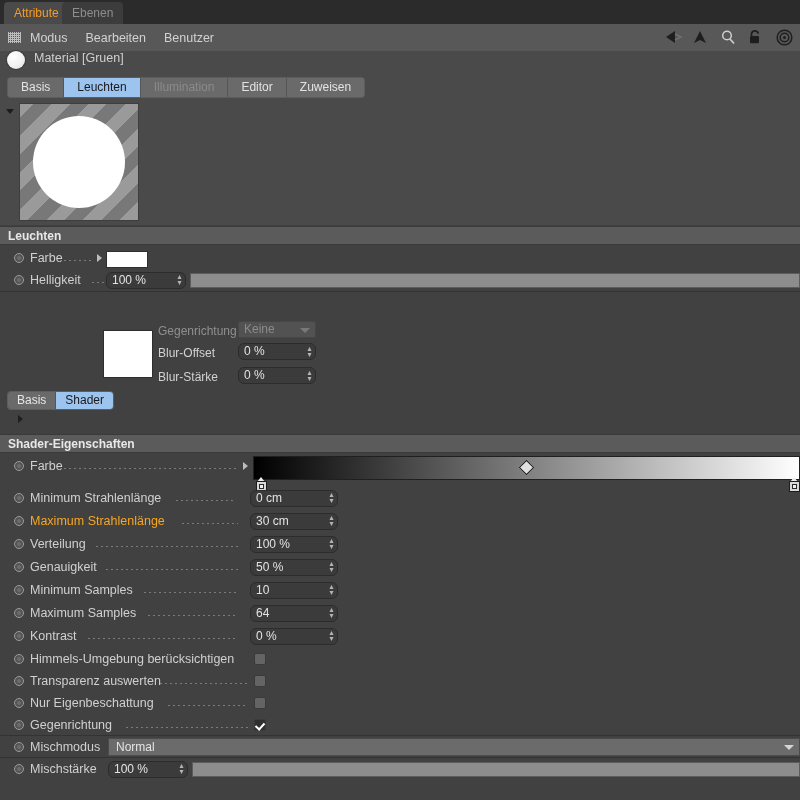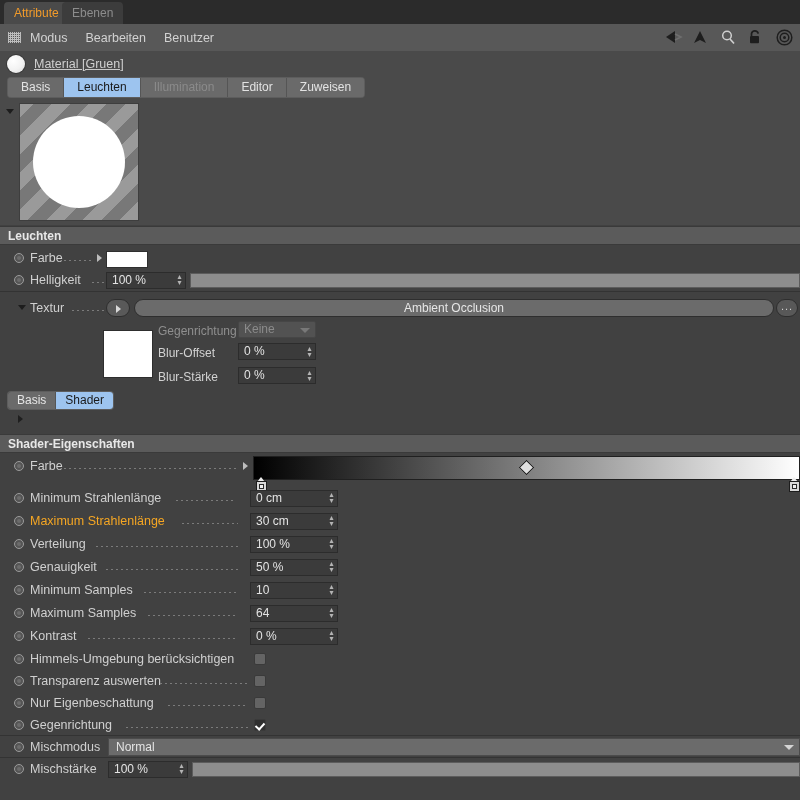--- a/index.html
+++ b/index.html
@@ -42,21 +42,21 @@
     background-size:2px 2px;
     opacity:.9;
   }
   .menuitem{color:#d2d2d2;font-size:12.5px;margin-right:18px;white-space:nowrap;}
   .menuicons{position:absolute;right:6px;top:0;height:27px;display:flex;align-items:center;gap:10px;}
   .mi{width:18px;height:18px;position:relative;}
 
   
   .matheader{
     position:absolute;left:0;top:51px;width:800px;height:26px;
-    background:#4a4a4a;display:flex;align-items:center;text-decoration:underline;
+    background:#4a4a4a;display:flex;
   }
   .matball{
     width:18px;height:18px;border-radius:50%;
     background:radial-gradient(circle at 35% 32%,#ffffff 0%,#f2f2f2 55%,#d8d8d8 100%);
     margin-left:7px;margin-right:9px;box-shadow:0 0 0 1px #3a3a3a;
   }
   .mattitle{color:#cfcfcf;font-size:12.5px;}
 
   
   .maintabs{
@@ -122,21 +122,21 @@
 
   .swatch{position:absolute;border:1px solid #2f2f2f;background:#fff;}
   .arrowR{
     position:absolute;width:0;height:0;
     border-top:4px solid transparent;border-bottom:4px solid transparent;
     border-left:5px solid #bdbdbd;
   }
 
   .numfield{
     position:absolute;height:17px;background:#3b3b3b;
-    border:1px solid #2c2c2c;border-radius:0;box-sizing:border-box;
+    border:1px solid #2c2c2c;border-radius:6px;box-sizing:border-box;
     color:#e3e3e3;font-size:12px;line-height:15px;padding-left:5px;
   }
   .spin{
     position:absolute;right:4px;top:2px;width:7px;height:13px;
     color:#b4b4b4;font-size:8px;line-height:6px;text-align:center;
   }
   .spin b{display:block;font-weight:normal;}
   .slider{
     position:absolute;height:15px;background:#8d8d8d;border:1px solid #5c5c5c;
     box-sizing:border-box;
@@ -321,30 +321,20 @@
     <div class="numfield" style="left:106px;top:2px;width:80px;">100 %</div>
     <div class="spin" style="left:176px;top:4px;">
         <b>▴</b>
         <b>▾</b>
       </div>
     <div class="slider" style="left:190px;top:3px;width:610px;"></div>
   </div>
 
   <div class="divider" style="top:291px;"></div>
 
-  <div class="row" style="top:298px;">
-    <div class="discl" style="left:18px;top:7px;"></div>
-    <div class="lbl" style="left:30px;">Textur</div>
-    <div class="dots" style="left:72px;width:32px;"></div>
-    <div class="texbtn" style="left:106px;top:1px;">
-      <div class="tri"></div>
-    </div>
-    <div class="texfield" style="left:134px;top:1px;width:640px;">Ambient Occlusion</div>
-    <div class="dotsbtn" style="left:776px;top:1px;">...</div>
-  </div>
 
   <div class="texswatch"></div>
 
   <div class="smalllbl dim" style="left:158px;top:324px;">Gegenrichtung</div>
   <div class="ddisabled" style="left:238px;top:321px;width:78px;">
     <span>Keine</span>
     <span class="dd"></span>
   </div>
 
   <div class="smalllbl" style="left:158px;top:346px;">Blur-Offset</div>

